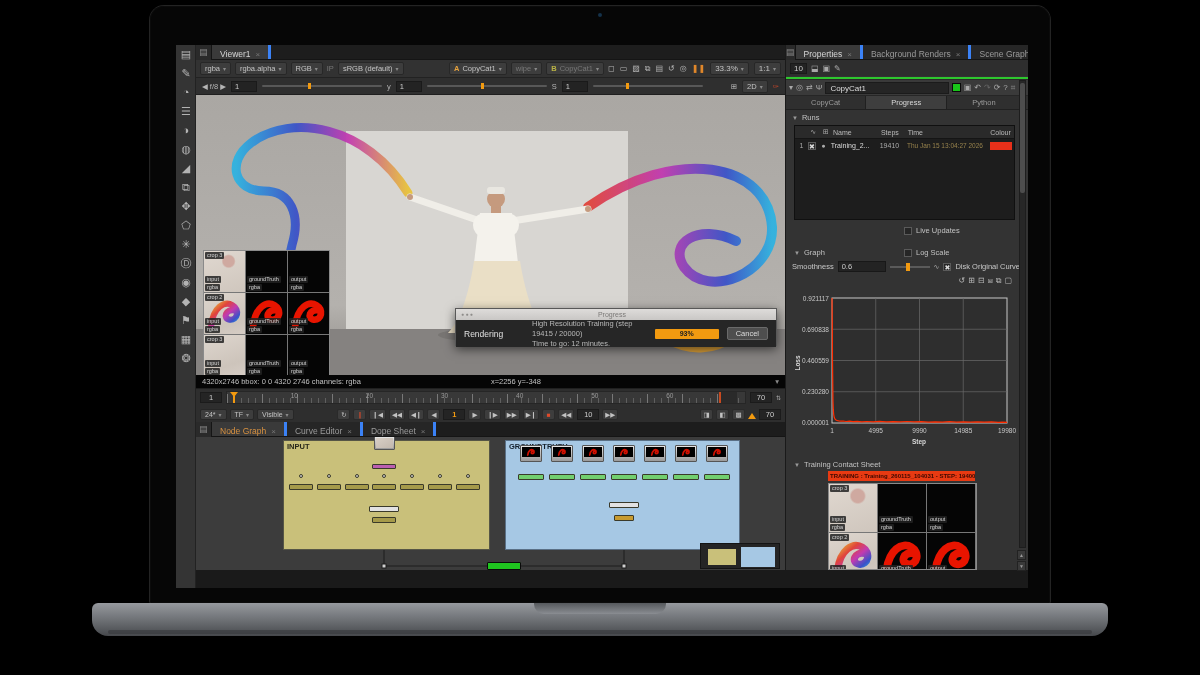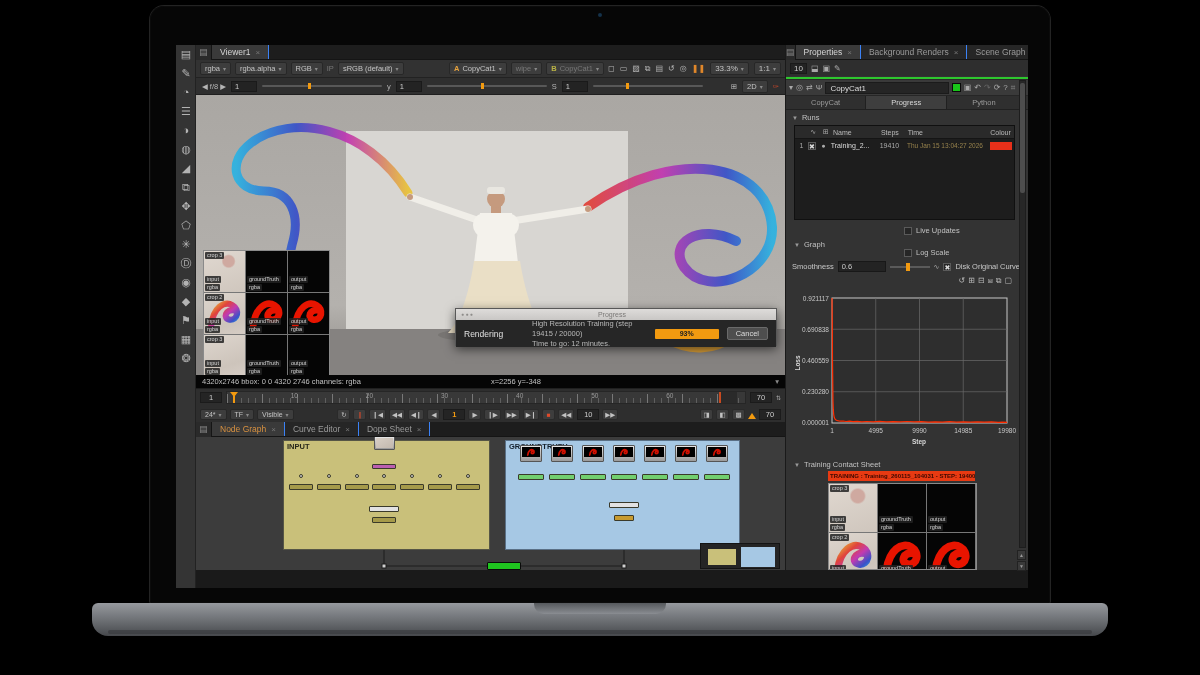--- a/index.html
+++ b/index.html
@@ -26,21 +26,21 @@
   .icon{color:#a8a8a8;}
 
   
   .side{position:absolute;left:0;top:0;width:20px;height:543px;background:#343434;border-right:1px solid #222;}
   .side .icon{display:block;width:20px;height:19px;line-height:19px;text-align:center;font-size:11px;color:#b3b3b3;}
 
   
   .viewer{position:absolute;left:20px;top:0;width:589px;height:343px;background:#2e2e2e;}
   .tabstrip{display:flex;align-items:stretch;height:15px;background:#1d1d1d;border-bottom:1px solid #151515;}
   .pane-icon{width:16px;height:15px;line-height:14px;text-align:center;color:#888;font-size:9px;background:#2a2a2a;border-right:1px solid #151515;}
-  .tab{display:flex;align-items:center;gap:5px;padding:0 8px;background:#262626;color:#9a9a9a;border-right:1px solid #3b82f6;font-size:8.5px;white-space:nowrap;}
+  .tab{display:flex;align-items:flex-end;gap:5px;padding:0 8px;background:#262626;color:#9a9a9a;border-right:3px solid #3b82f6;font-size:8.5px;white-space:nowrap;}
   .tab.active{background:#3a3a3a;color:#d6d6d6;}
   .tab .x{color:#777;font-size:8px;}
   .vtoolbar{display:flex;align-items:center;height:18px;background:#323232;border-bottom:1px solid #222;padding:0 4px;gap:4px;font-size:7.5px;white-space:nowrap;}
   .dd{display:flex;align-items:center;gap:3px;background:#3d3d3d;border:1px solid #272727;border-radius:2px;padding:1px 4px;color:#c4c4c4;}
   .dd .caret{font-size:6px;color:#8a8a8a;}
   .ab .a{color:#e8a33d;font-weight:bold;} .ab .b{color:#b9b245;font-weight:bold;}
   .dim{color:#777;}
   .vicons{display:flex;gap:5px;margin-left:auto;align-items:center;font-size:8px;color:#b5b5b5;}
   .sliderrow{display:flex;align-items:center;height:17px;background:#2f2f2f;border-bottom:1px solid #1f1f1f;padding:0 6px;gap:5px;font-size:7.5px;color:#b5b5b5;white-space:nowrap;}
   .track{height:2px;background:#585858;position:relative;border-radius:1px;}
@@ -629,21 +629,21 @@
           <span class="c-name">Training_2...</span>
           <span class="c-steps">19410</span>
           <span class="c-time">Thu Jan 15 13:04:27 2026</span>
           <span class="rswatch"></span>
         </div>
       </div>
       <div class="chk-row" style="left:118px;top:181px">
         <span class="cb"></span>
         <span>Live Updates</span>
       </div>
-      <div class="sect" style="position:absolute;left:2px;top:192px">
+      <div class="sect" style="position:absolute;left:2px;top:200px">
         <span class="tri">▼</span>
         <span>Graph</span>
       </div>
       <div class="chk-row" style="left:118px;top:203px">
         <span class="cb"></span>
         <span>Log Scale</span>
       </div>
       <div class="smooth">
         <span>Smoothness</span>
         <span class="sm-field">0.6</span>

